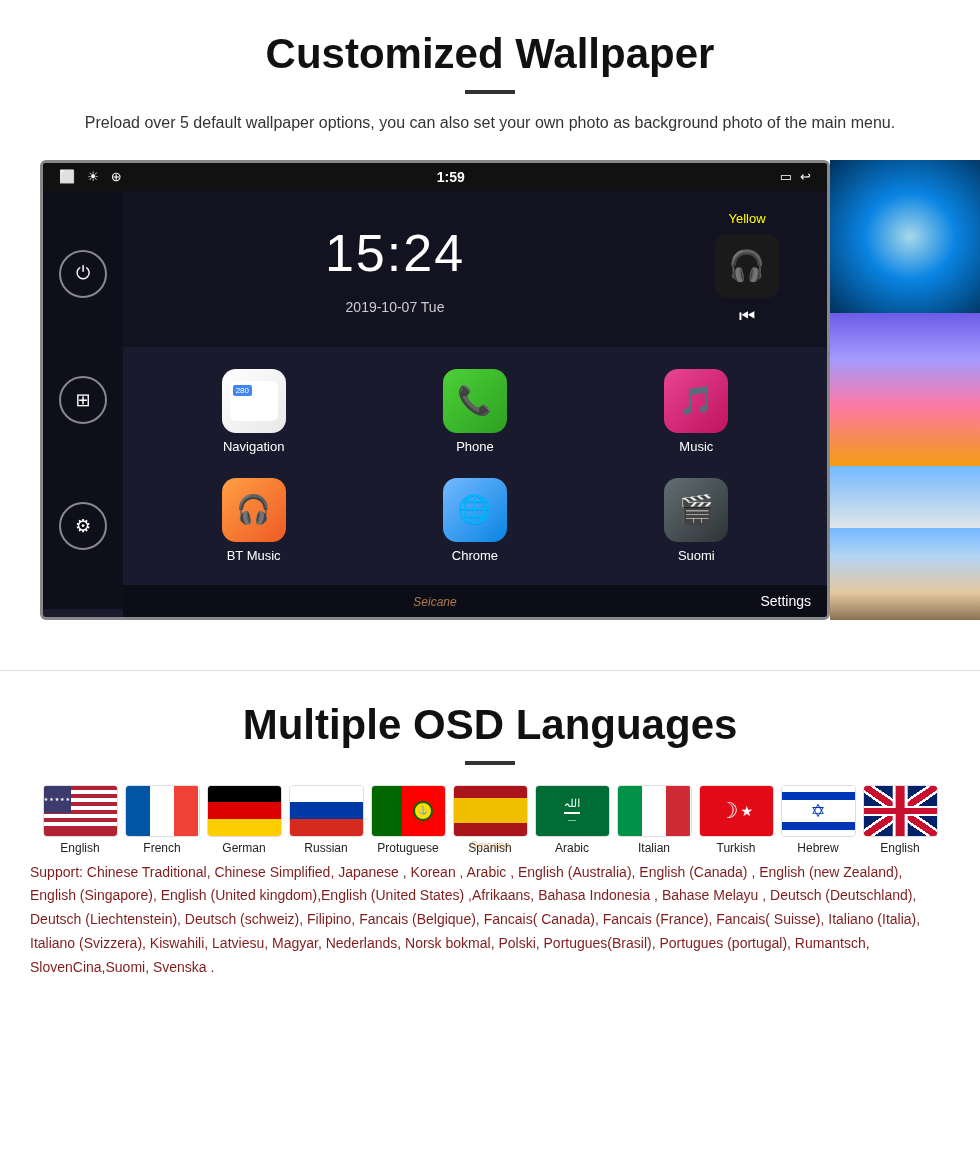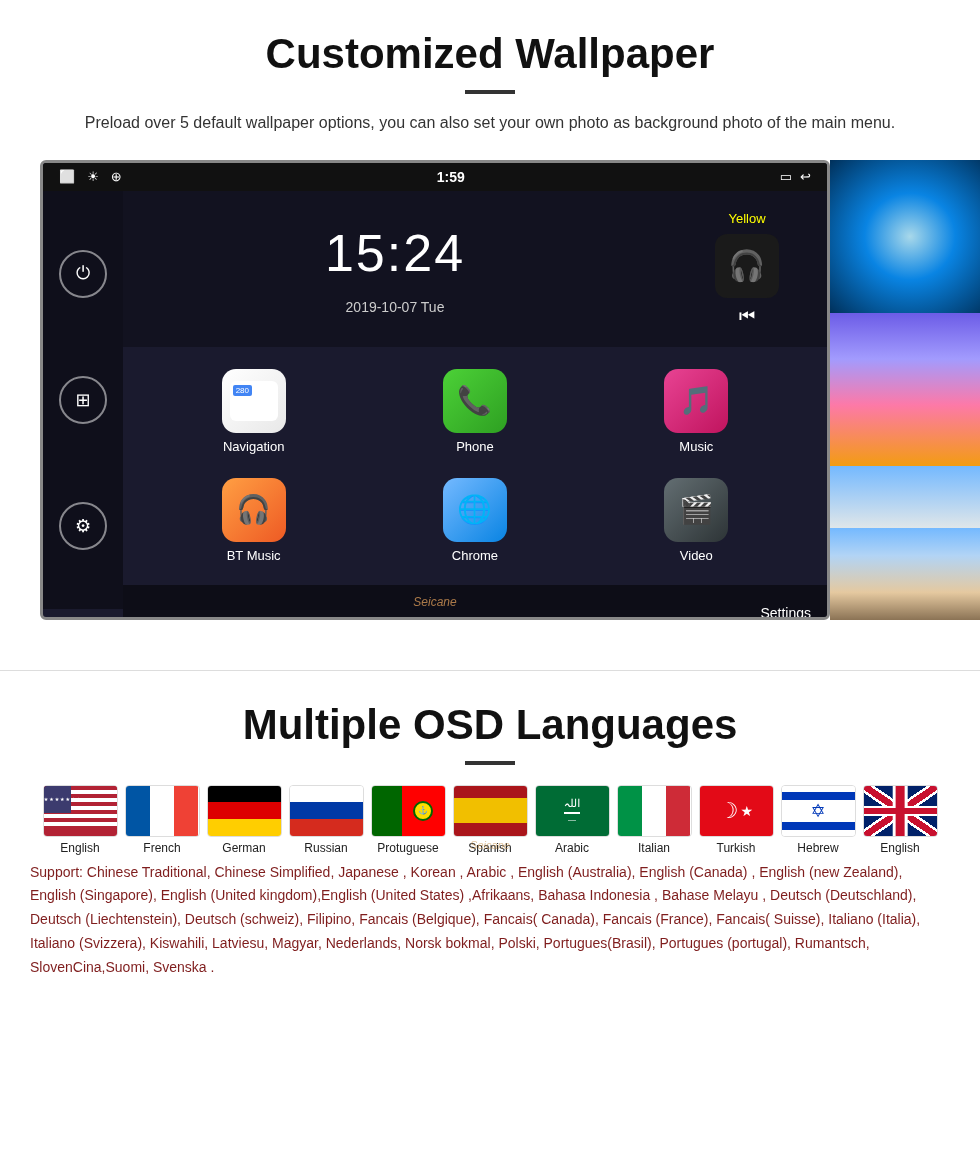--- a/index.html
+++ b/index.html
@@ -178,21 +178,21 @@
     .app-icon.music { background: linear-gradient(135deg, #e84393 0%, #c0145e 100%); }
     .app-icon.btmusic { background: linear-gradient(135deg, #ff9f43 0%, #ee5a24 100%); }
     .app-icon.chrome { background: linear-gradient(135deg, #74b9ff 0%, #0984e3 100%); }
     .app-icon.video { background: linear-gradient(135deg, #636e72 0%, #2d3436 100%); }
 
     
     .settings-bar {
       background: rgba(0,0,0,0.5);
       color: #fff;
       text-align: right;
-      padding: 20px 16px;
+      padding: 8px 16px;
       font-size: 14px;
     }
 
     
     .wallpaper-previews {
       flex: 0 0 160px;
       display: flex;
       flex-direction: column;
       gap: 0;
     }
@@ -434,21 +434,21 @@
             <div class="app-item">
               <div class="app-icon btmusic">🎧</div>
               <span>BT Music</span>
             </div>
             <div class="app-item">
               <div class="app-icon chrome">🌐</div>
               <span>Chrome</span>
             </div>
             <div class="app-item">
               <div class="app-icon video">🎬</div>
-              <span>Video</span>
+              <span>Suomi</span>
             </div>
           </div>
 
           <div class="settings-bar">
             <span>Settings</span>
           </div>
         </div>
       </div>
 
       <div class="device-watermark">Seicane</div>

